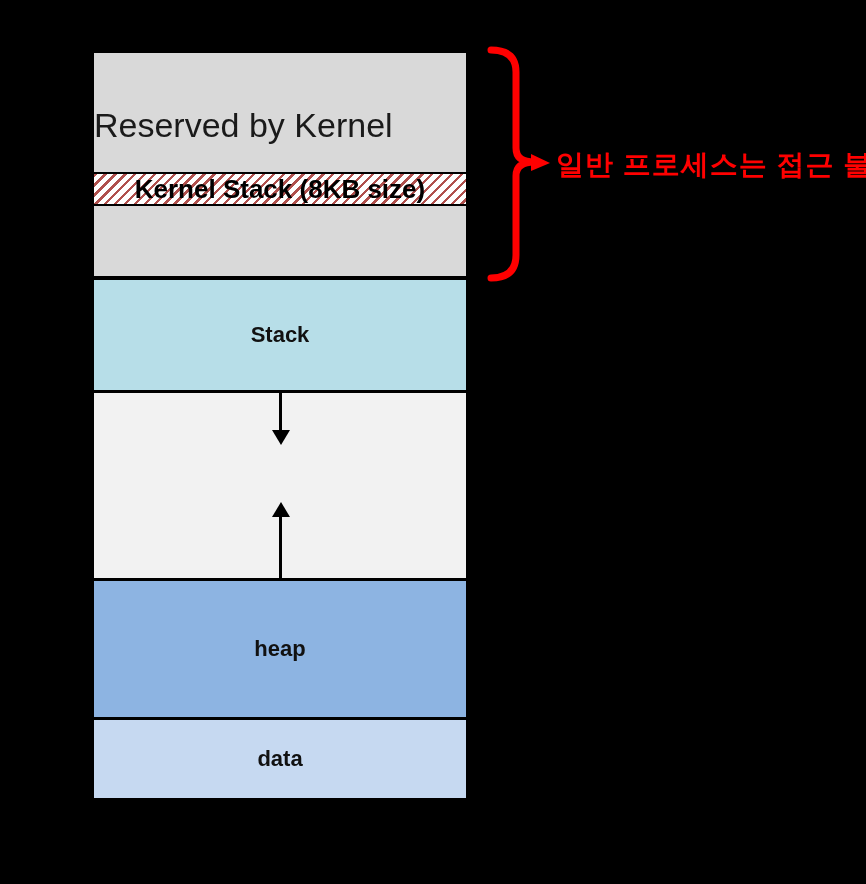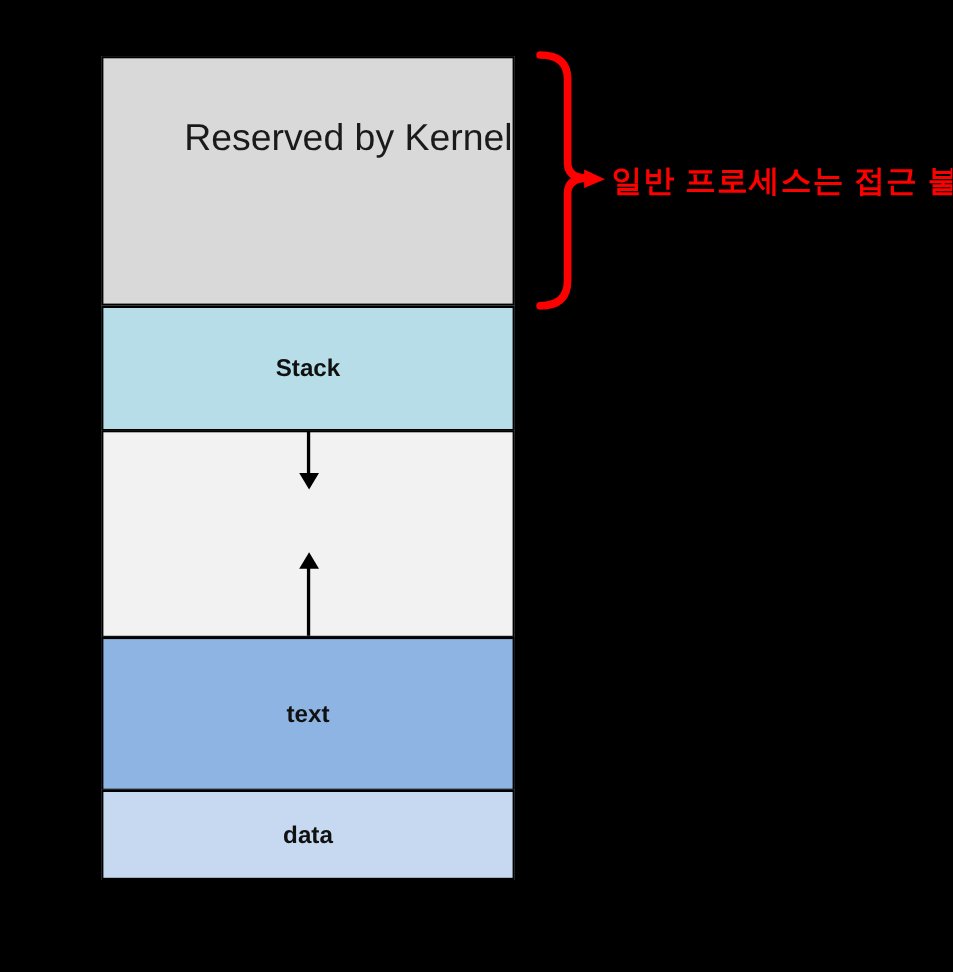--- a/index.html
+++ b/index.html
@@ -35,21 +35,21 @@
   .reserved {
     top: 51px;
     height: 227px;
     background: #D9D9D9;
     display: block;
   }
   .reserved-label-area {
     height: 144px;
     display: flex;
     align-items: center;
-    justify-content: flex-end;
+    justify-content: flex-start;
   }
   .reserved-label {
     font-weight: 400;
     font-size: 34px;
     color: #1a1a1a;
     white-space: nowrap;
   }
   .kernel-stack {
     top: 172px;
     height: 34px;
@@ -133,35 +133,38 @@
 <body>
 
 <div class="canvas">
 
   <div class="region reserved">
     <div class="reserved-label-area">
       <span class="reserved-label">Reserved by Kernel</span>
     </div>
   </div>
 
+  <div class="region kernel-stack">
+    <span class="region-label">Kernel Stack (8KB size)</span>
+  </div>
 
   <div class="region stack">
     <span class="region-label">Stack</span>
   </div>
 
   <div class="region free-gap"></div>
 
   <div class="arrow-stem down-stem"></div>
   <div class="arrow-head down-head"></div>
 
   <div class="arrow-head up-head"></div>
   <div class="arrow-stem up-stem"></div>
 
   <div class="region heap">
-    <span class="region-label">text</span>
+    <span class="region-label">heap</span>
   </div>
 
   <div class="region data">
     <span class="region-label">data</span>
   </div>
 
 
   <svg class="brace-svg" viewBox="0 0 866 884">
     <path d="M491,50 Q516,50 516,72 L516,148 Q516,162 534,162 Q516,162 516,176 L516,255 Q516,278 491,278" fill="none" stroke="#FF0000" stroke-width="7" stroke-linecap="round" stroke-linejoin="round"></path>
     <polygon points="531,154 550,163 531,171" fill="#FF0000"></polygon>

